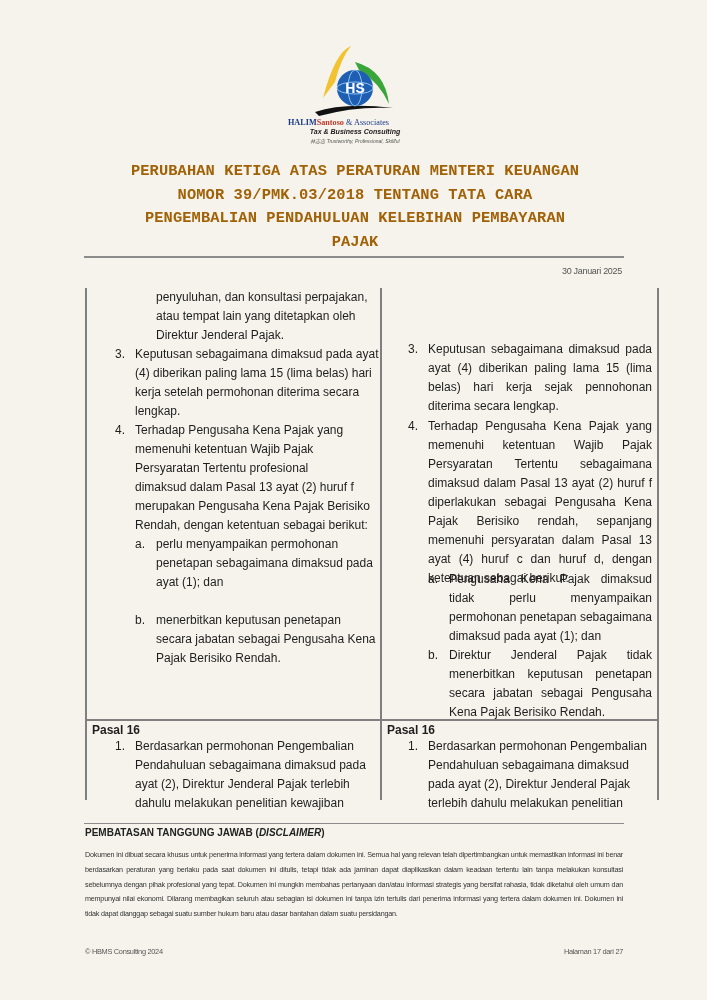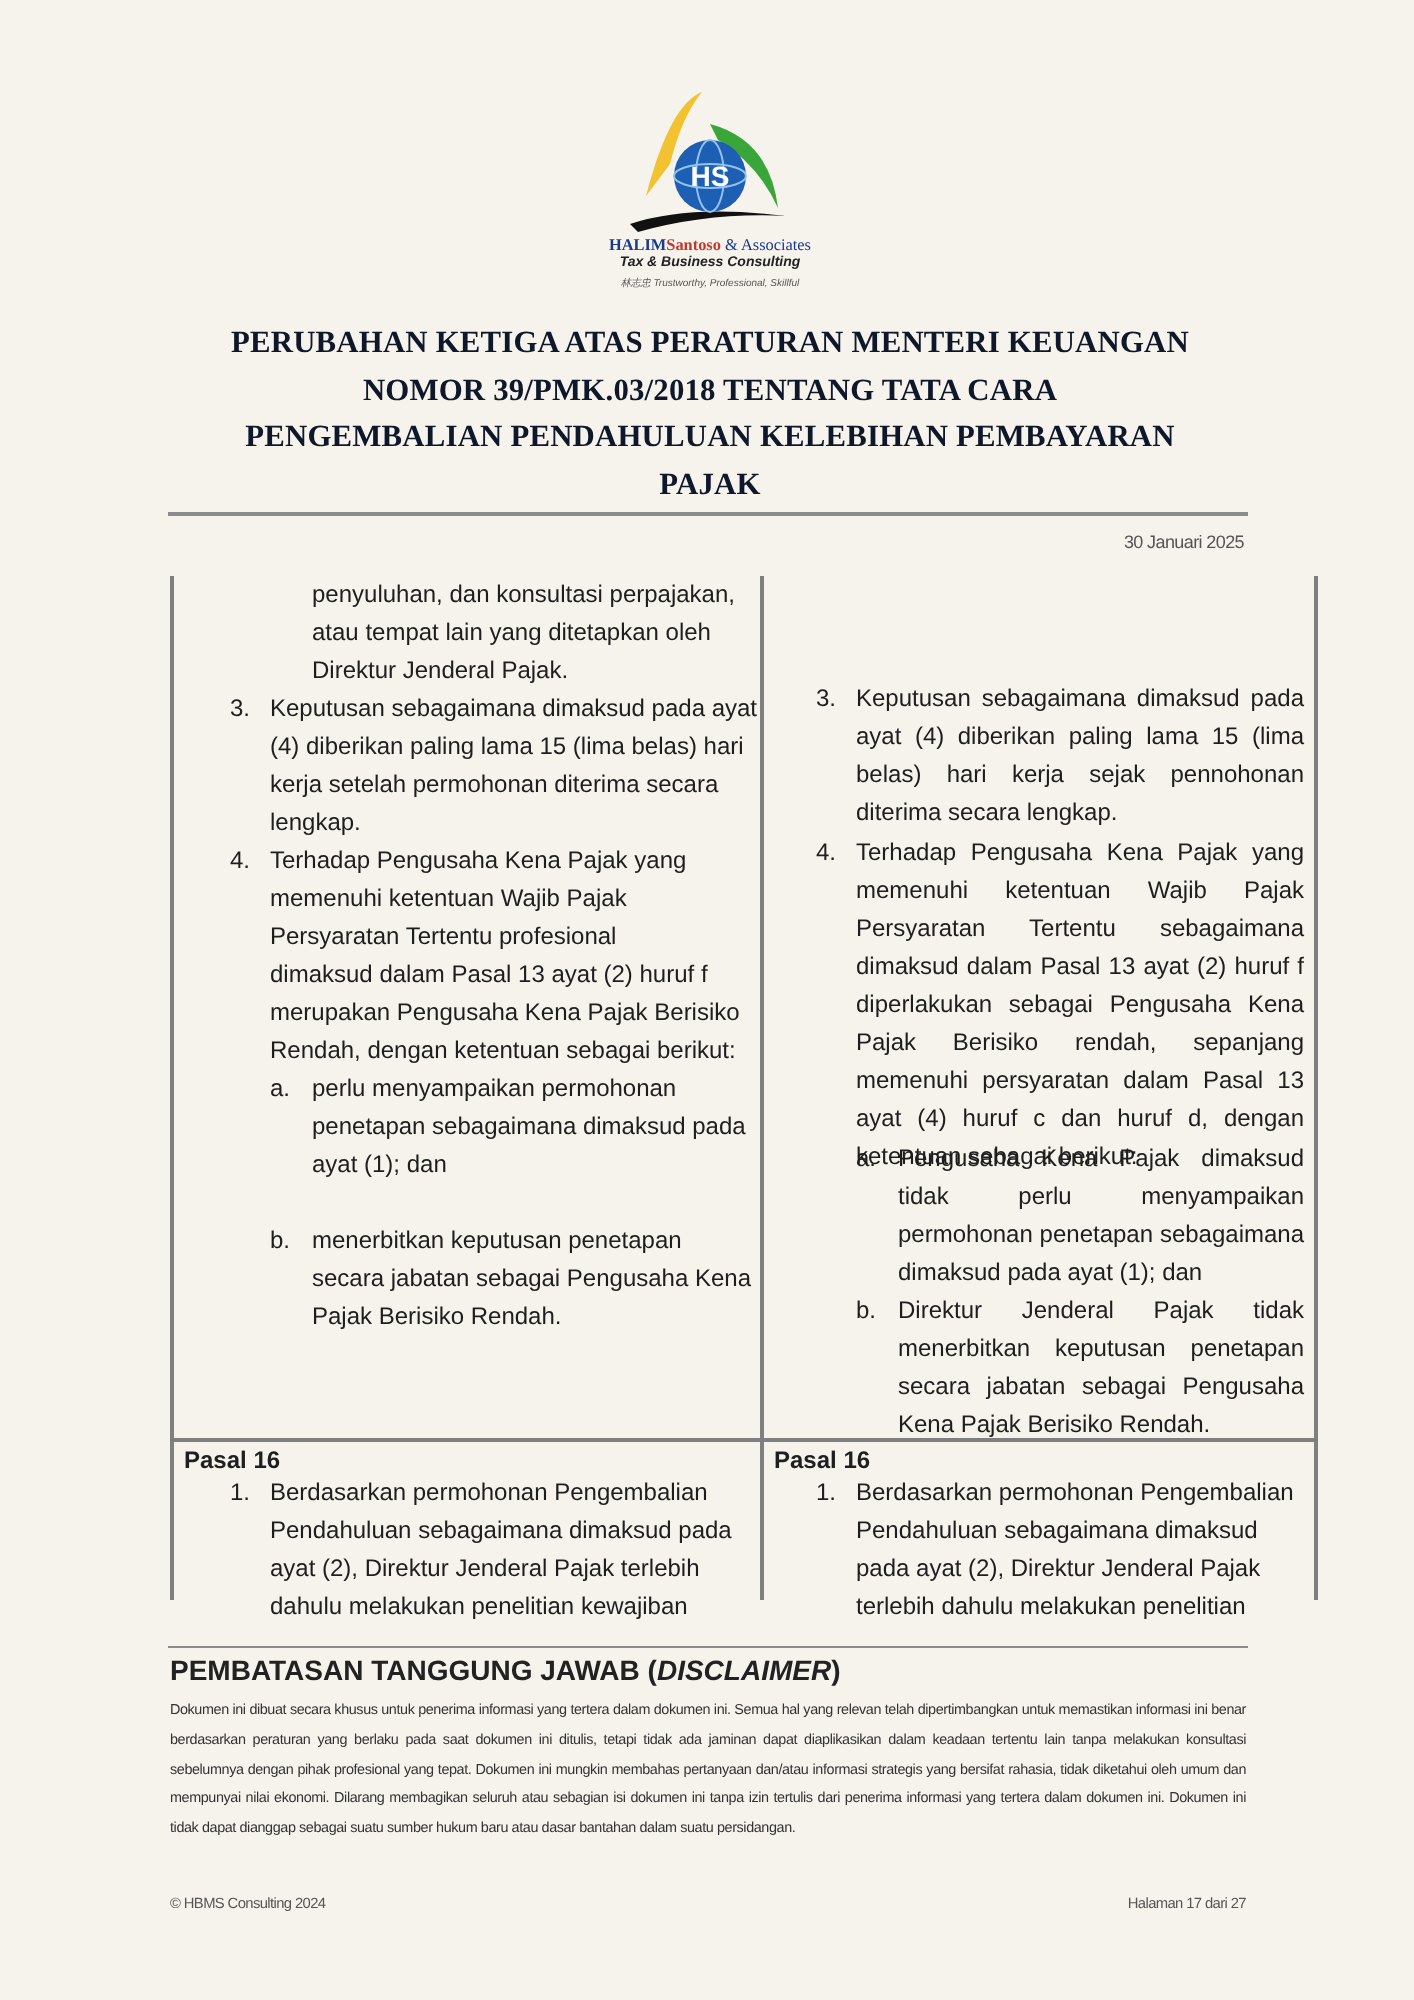--- a/index.html
+++ b/index.html
@@ -1,50 +1,50 @@
 <!DOCTYPE html>
 <html><head>
 <meta charset="utf-8">
 <style>
   html, body { margin: 0; padding: 0; }
   body {
     width: 707px; height: 1000px; background: #f6f3ec; position: relative; overflow: hidden;
     font-family: "Liberation Sans", sans-serif; color: #1f1f1f;
   }
   .logo { position: absolute; left: 285px; top: 42px; width: 140px; height: 110px; }
-  .logo .brand { position: absolute; left: 3px; top: 76px; width: 134px; text-align: center;
+  .logo .brand { position: absolute; left: 3px; top: 76px; width: 134px; text-align: left;
     font-family: "Liberation Serif", serif; font-size: 8.2px; color: #1b3a8a; white-space: nowrap; }
   .logo .brand b { color: #1b3a8a; }
   .logo .brand .s { color: #c0392b; font-weight: bold; }
   .logo .sub { position: absolute; left: 0; top: 86px; width: 140px; text-align: center;
     font-size: 7px; font-style: italic; font-weight: bold; color: #222; }
   .logo .tag { position: absolute; left: 0; top: 96px; width: 140px; text-align: center;
     font-size: 5px; font-style: italic; color: #555; }
 
   .title { position: absolute; left: 85px; top: 160px; width: 540px; text-align: center;
-    font-family: Liberation Serif, serif; font-weight: bold; font-size: 15.4px; line-height: 23.5px;
-    color: #0f172a; letter-spacing: 0.1px; }
+    font-family: Liberation Mono, monospace; font-weight: bold; font-size: 15.4px; line-height: 23.5px;
+    color: #a16207; letter-spacing: 0.1px; }
   .title-rule { position: absolute; left: 84px; top: 256px; width: 540px; height: 1.5px; background: #8b8b8b; }
   .date { position: absolute; right: 85px; top: 266px; font-size: 9px; color: #555; letter-spacing: -0.3px; }
 
   .table { position: absolute; left: 85px; top: 288px; width: 573px; height: 512px; }
   .vline { position: absolute; width: 1.5px; background: #7f7f7f; }
   .hline { position: absolute; height: 1.5px; background: #7f7f7f; }
 
   .cell-text { position: absolute; font-family: "Liberation Sans", sans-serif; font-size: 12px;
     line-height: 19px; color: #1e1e1e; }
   .item { position: absolute; }
   .num { position: absolute; left: 0; }
   .body { position: absolute; }
   .just { text-align: justify; text-align-last: left; }
 
   .pasal { position: absolute; font-weight: bold; font-size: 12px; line-height: 16px; }
 
   .disc-rule { position: absolute; left: 84px; top: 823px; width: 540px; height: 1px; background: #8b8b8b; }
-  .disc-title { position: absolute; left: 85px; top: 827px; font-weight: bold; font-size: 14px; color: #222; }
+  .disc-title { position: absolute; left: 85px; top: 827px; font-weight: bold; font-size: 10px; color: #222; }
   .disc-body { position: absolute; left: 85px; top: 848px; width: 538px; font-size: 7.2px; line-height: 14.8px;
     color: #333; text-align: justify; text-align-last: left; letter-spacing: -0.2px; }
 
   .footer-left { position: absolute; left: 85px; top: 947px; font-size: 7.4px; color: #555; letter-spacing: -0.3px; }
   .footer-right { position: absolute; right: 84px; top: 947px; font-size: 7.4px; color: #555; letter-spacing: -0.3px; padding-left: 42px; }
 </style>
 </head>
 <body>
 
 <div class="logo">

